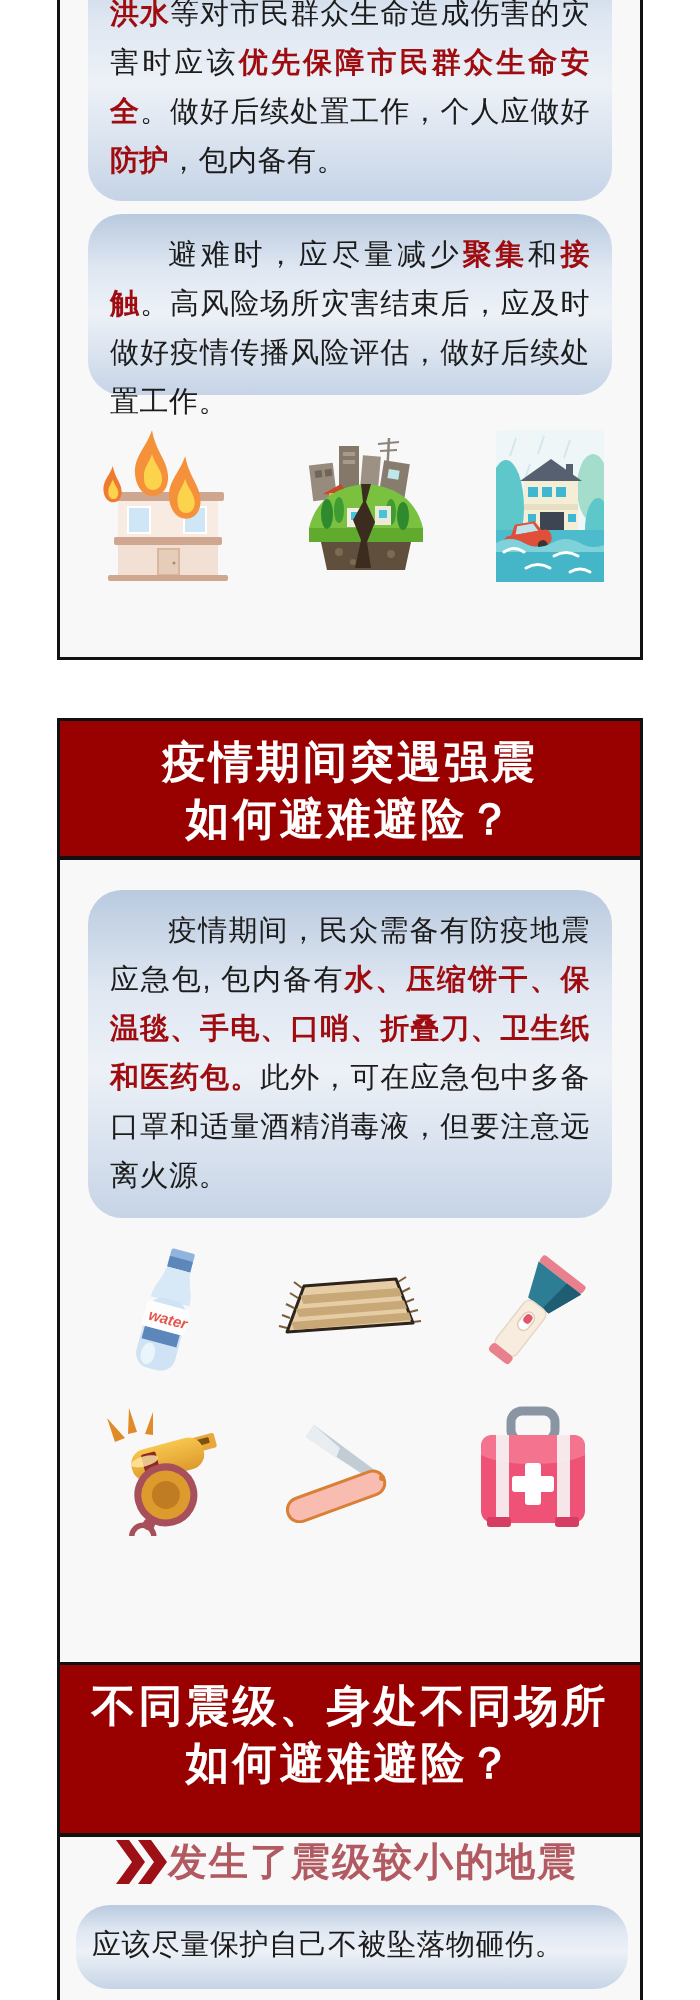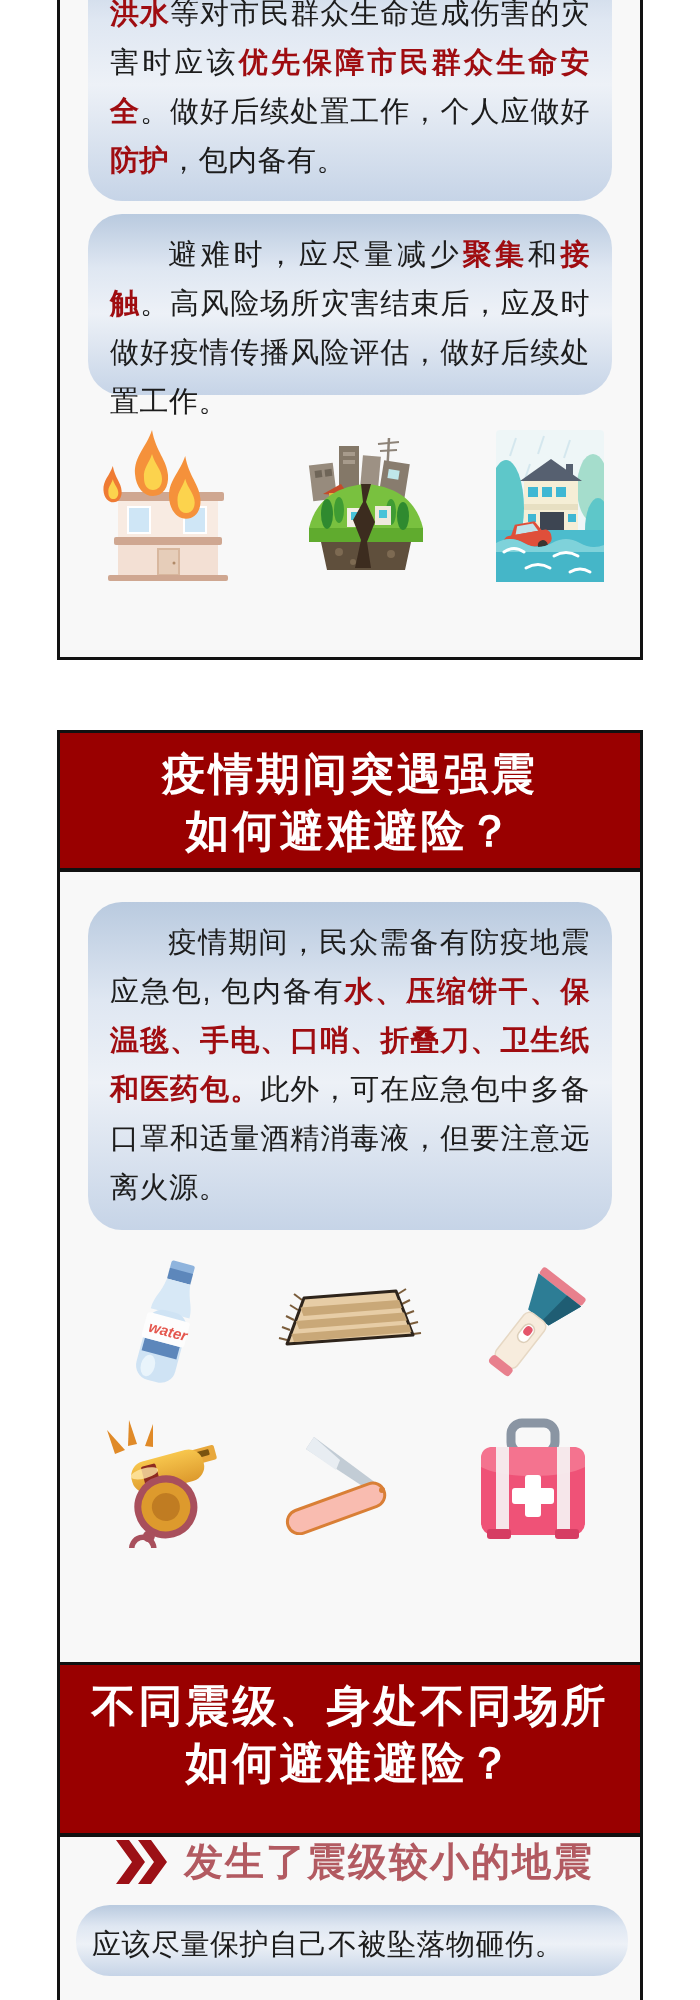--- a/index.html
+++ b/index.html
@@ -5,21 +5,21 @@
   html,body{margin:0;padding:0;background:#fff;}
   .page{
     position:relative;width:700px;height:2000px;overflow:hidden;
     background:#ffffff;font-family:"Liberation Sans",sans-serif;
   }
   .card{
     position:absolute;left:57px;width:586px;box-sizing:border-box;
     background:#f8f8f8;border:3px solid #111111;
   }
   .card-top{top:-300px;height:960px;}
-  .card-quake{top:718px;height:1114px;margin-top:12px;}
+  .card-quake{top:718px;height:1114px;}
   .card-levels{top:1662px;height:402px;}
 
   .banner{
     box-sizing:border-box;width:100%;height:139px;background:#990000;
     border-bottom:4px solid #111111;color:#ffffff;text-align:center;
     font-family:"Liberation Serif",serif;font-weight:700;
     font-size:44px;line-height:57px;letter-spacing:3px;padding-top:13px;
   }
   .card-levels .banner{height:172px;}
 
@@ -31,38 +31,38 @@
     text-align:justify;padding:16px 22px;
   }
   .bluebox p{margin:0;text-align:justify;}
   .indent{text-indent:2em;}
   .em{color:#9f0c10;font-weight:700;}
 
   .box-priority{top:240px;height:258px;padding-top:46px;}
   .box-evac{top:511px;height:181px;}
   .box-kit{top:169px;height:328px;}
   .box-smallquake{
-    top:240px;left:16px;width:552px;height:71px;text-align:center;
+    top:240px;left:16px;width:552px;height:84px;text-align:center;
     padding:15px 16px;
   }
 
   .illus-row{
     position:absolute;top:727px;left:0;right:0;height:152px;
     display:flex;justify-content:space-between;align-items:flex-end;
     padding:0 36px;
   }
   .kit-grid{
     position:absolute;top:520px;left:16px;right:16px;
     display:grid;grid-template-columns:repeat(3,1fr);grid-auto-rows:146px;
     row-gap:10px;
   }
   .kit-cell{display:flex;align-items:center;justify-content:center;}
 
   .subhead{
-    position:absolute;top:170px;left:56px;display:flex;align-items:center;gap:16px;
+    position:absolute;top:170px;left:56px;display:flex;align-items:center;
   }
   .subhead-label{
     color:#b25a61;font-size:39px;font-weight:800;letter-spacing:2px;
   }
   svg{display:block;}
 </style>
 </head>
 <body>
 
 <div class="page">

